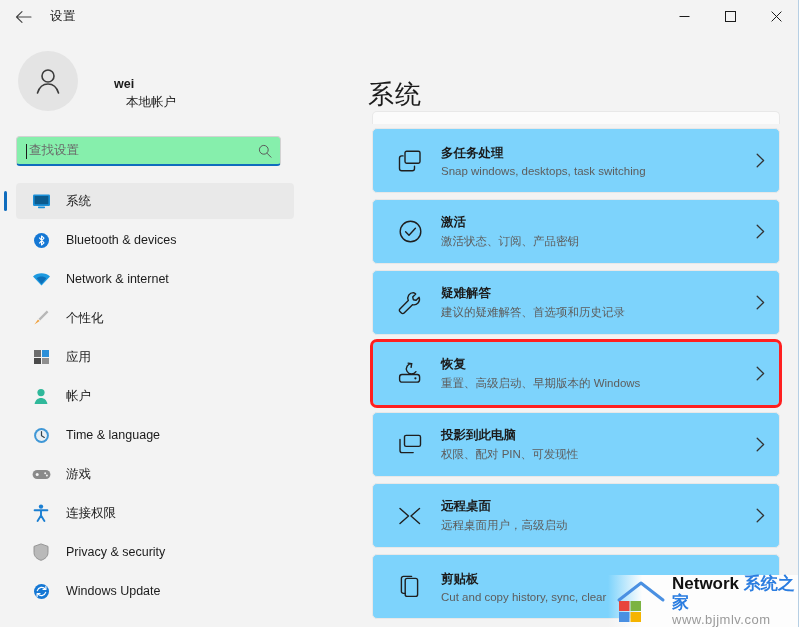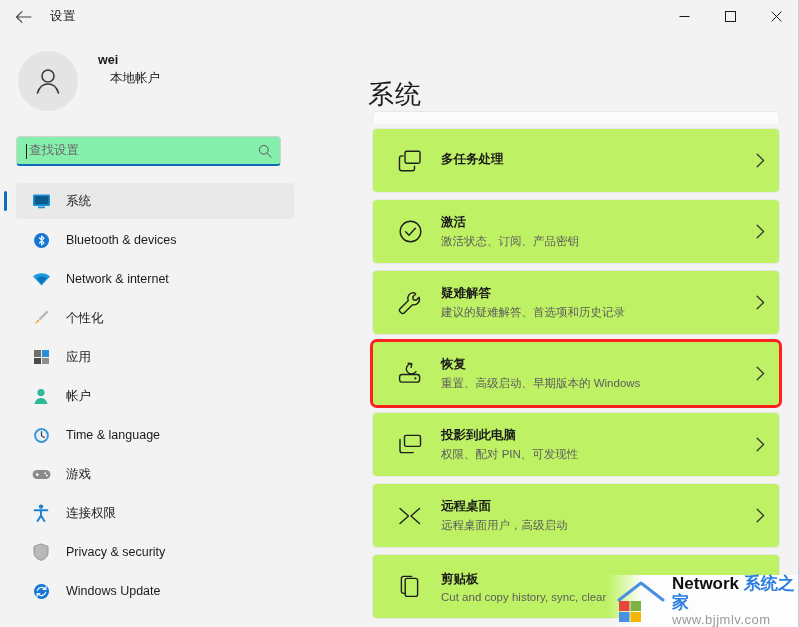--- a/index.html
+++ b/index.html
@@ -46,22 +46,23 @@
   }
   .win-ctl svg { display: block; }
 
   
   .sidebar {
     position: absolute; left: 0; top: 33px;
     width: 310px; height: 594px;
     background: #f3f3f3;
   }
   .account {
-    display: flex; align-items: flex-start;
+    display: flex; align-items: flex-end;
     margin: 18px 0 0 18px;
+    gap: 16px;
   }
   .avatar {
     width: 60px; height: 60px; border-radius: 50%;
     background: #e4e4e4;
     display: flex; align-items: center; justify-content: center;
     flex: 0 0 auto;
   }
   .avatar svg { display: block; }
   .acct-text { margin-left: 20px; line-height: 1.45; }
   .acct-name { font-size: 12.5px; font-weight: bold; color: #1b1b1b; }
@@ -134,21 +135,21 @@
     height: 13px; width: 408px;
     background: #fbfbfb;
     border: 1px solid #e8e8e8; border-bottom: none;
     border-radius: 5px 5px 0 0;
     margin-bottom: 4px;
   }
   .card {
     position: relative;
     display: flex; align-items: center;
     width: 408px; height: 65px;
-    background: #bef264;
+    background: #7dd3fc;
     border: 1px solid #e8e8e8;
     border-radius: 5px;
     margin-bottom: 6px;
     padding: 0 14px 0 22px;
   }
   .card-ico {
     width: 30px; flex: 0 0 auto;
     display: flex; align-items: center; justify-content: center;
     color: #1f1f1f;
   }
@@ -370,20 +371,21 @@
 
       <div class="card">
         <span class="card-ico">
           <svg width="24" height="22" viewBox="0 0 24 22" fill="none">
             <rect x="7" y="1.2" width="15" height="12" rx="1.6" stroke="#1f1f1f" stroke-width="1.4"></rect>
             <path d="M16.5 16.2v2.4c0 1.2-1 2.2-2.2 2.2H3.7c-1.2 0-2.2-1-2.2-2.2V8.1c0-1.2 1-2.2 2.2-2.2h1.4" stroke="#1f1f1f" stroke-width="1.4" stroke-linecap="round"></path>
           </svg>
         </span>
         <div class="card-text">
           <div class="card-title">多任务处理</div>
+          <div class="card-sub">Snap windows, desktops, task switching</div>
         </div>
         <span class="chev">
           <svg width="9" height="15" viewBox="0 0 9 15" fill="none">
               <path d="M1.2 1.2 7.6 7.5 1.2 13.8" stroke="#333" stroke-width="1.3" stroke-linecap="round" stroke-linejoin="round"></path>
             </svg>
         </span>
       </div>
 
       <div class="card">
         <span class="card-ico">

